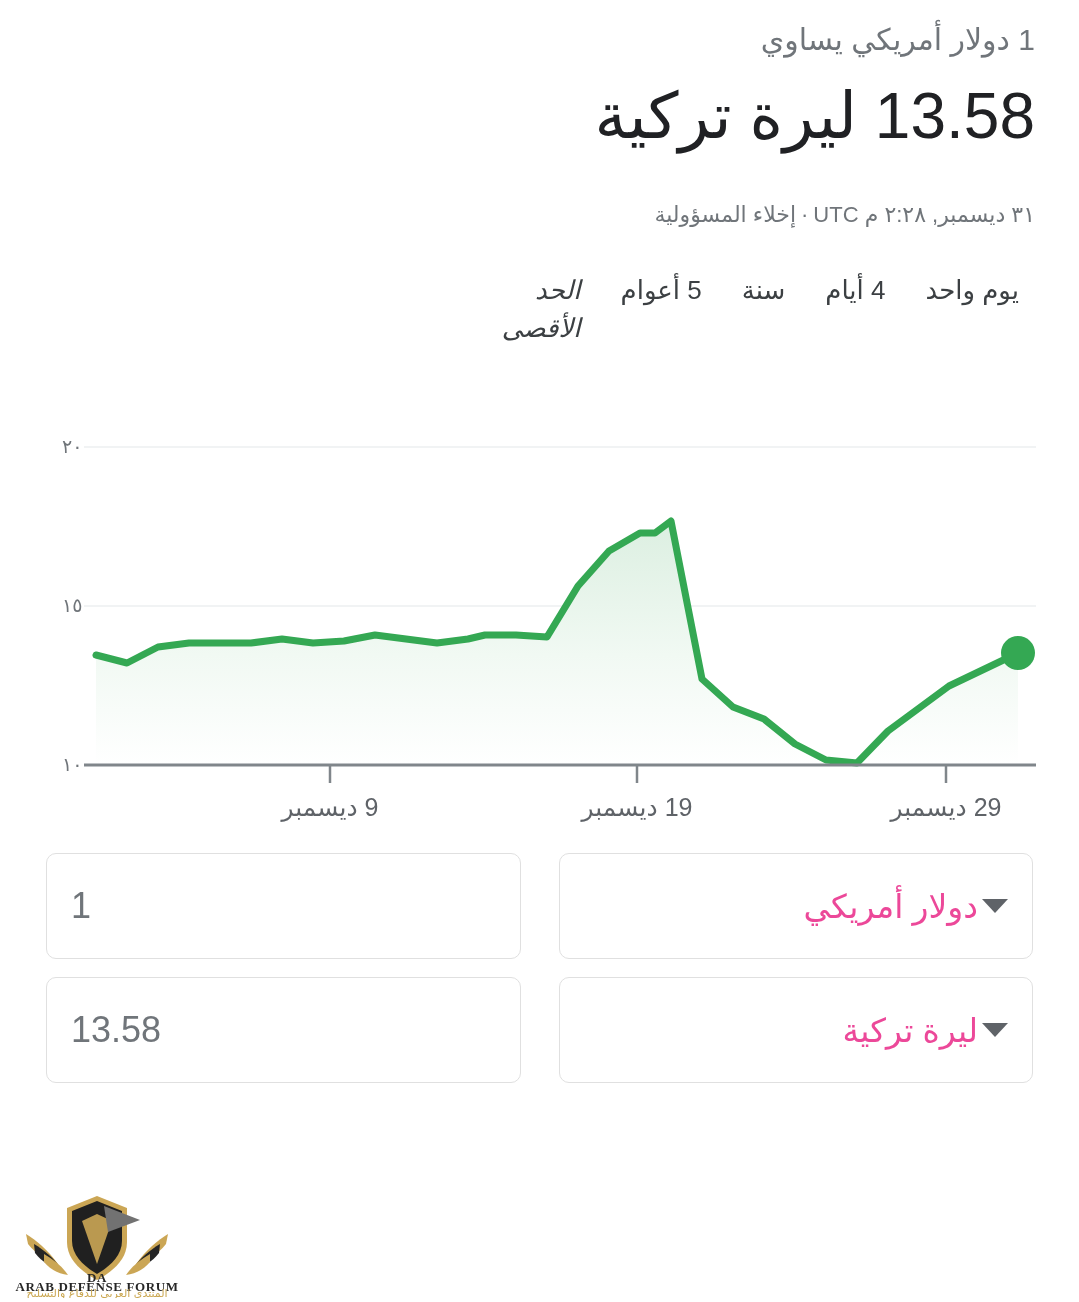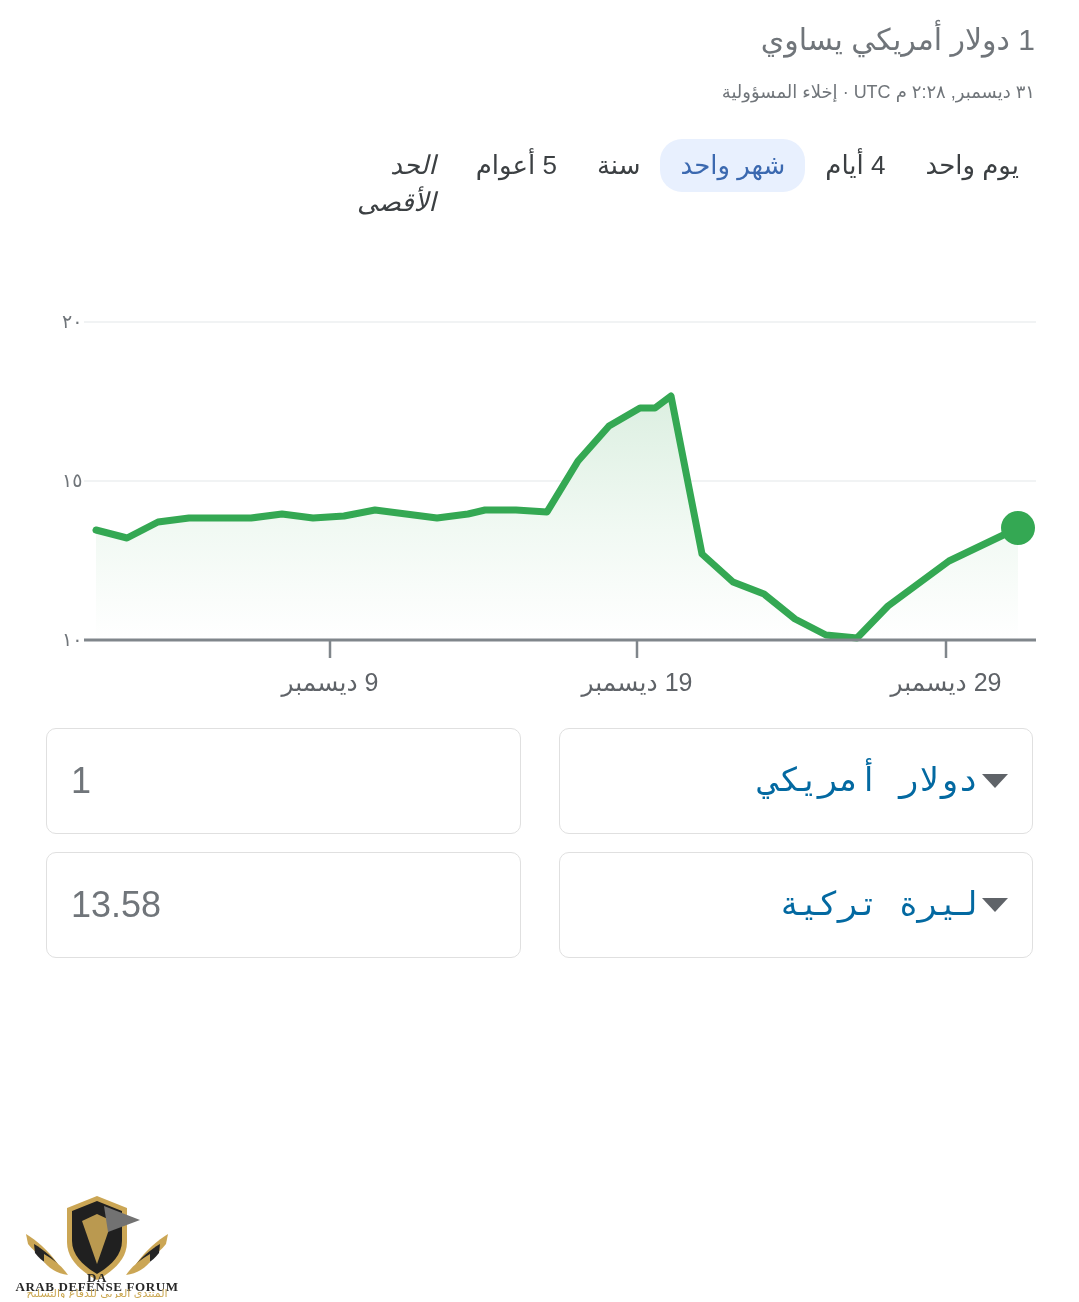--- a/index.html
+++ b/index.html
@@ -33,22 +33,22 @@
   .rate-line {
     font-size: 64px;
     line-height: 1.18;
     color: #202124;
     font-weight: 400;
     margin: 0;
     white-space: nowrap;
     letter-spacing: -0.5px;
   }
   .meta-line {
-    margin: 20px 0 0 0;
-    font-size: 18px;
+    margin: 48px 0 0 0;
+    font-size: 22px;
     color: #70757a;
     font-weight: 400;
   }
   .meta-sep { padding: 0 5px; }
   .disclaimer-link { color: #70757a; text-decoration: none; }
 
   
   .tabs {
     margin-top: 36px;
     padding: 0 40px;
@@ -123,23 +123,22 @@
     font-size: 32px;
     color: #3c4043;
   }
   .field.select {
     justify-content: space-between;
     flex-direction: row-reverse;
     cursor: pointer;
   }
   .field.select .cur-name {
     flex: 1;
-    color: #0369a1;
+    color: #ec4899;
     font-size: 33px;
-    font-family: Liberation Mono, monospace;
   }
   .caret {
     width: 0; height: 0;
     border-left: 13px solid transparent;
     border-right: 13px solid transparent;
     border-top: 14px solid #5f6368;
     margin-inline-end: 4px;
     flex: 0 0 auto;
   }
   .field.amount {
@@ -172,29 +171,32 @@
     font-family: "DejaVu Sans", sans-serif;
     font-size: 11px;
     fill: #c8a349;
   }
 </style>
 </head>
 <body>
 
 <div class="header">
   <div class="subtitle">1 دولار أمريكي يساوي</div>
+  <div class="rate-line">
+    <span>13.58</span>
+    <span>ليرة تركية</span>
+  </div>
   <div class="meta-line">
     <span>٣١ ديسمبر, ٢:٢٨ م UTC</span><span class="meta-sep">·</span><a class="disclaimer-link" href="#">إخلاء المسؤولية</a>
   </div>
 </div>
 
 <div class="tabs">
   <button class="tab">يوم واحد</button>
   <button class="tab">4 أيام</button>
-  <button class="tab active">شهر واحد</button>
   <button class="tab">سنة</button>
   <button class="tab">5 أعوام</button>
   <button class="tab wrap">الحد الأقصى</button>
 </div>
 
 <div class="chart-wrap">
   <svg class="chart-svg" width="1079" height="420" viewBox="0 0 1079 420">
     <defs>
       <linearGradient id="areaGrad" x1="0" y1="0" x2="0" y2="1">
         <stop offset="0%" stop-color="#dcefe1" stop-opacity="1"></stop>

